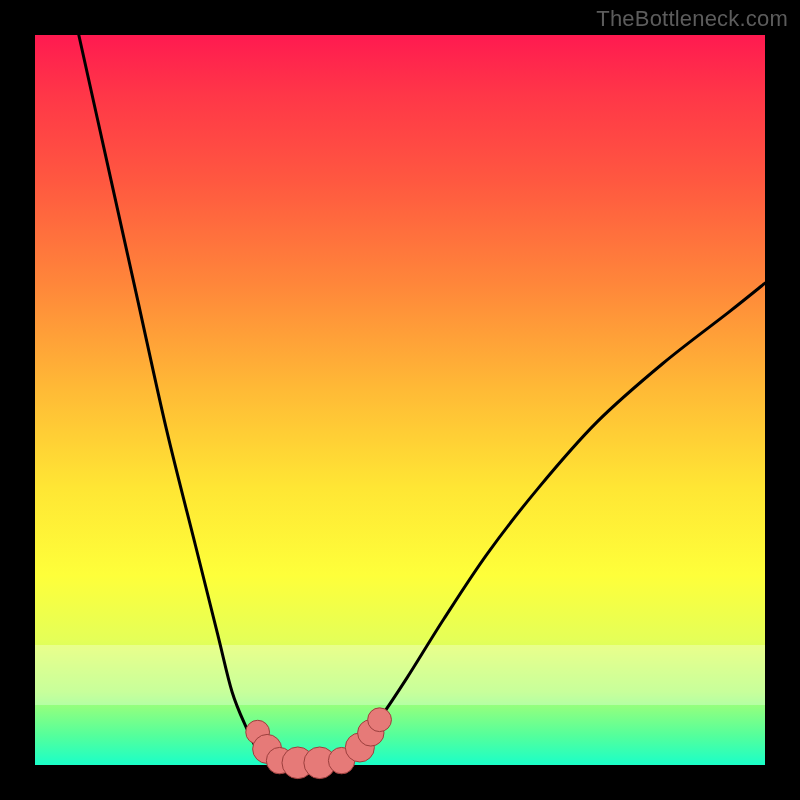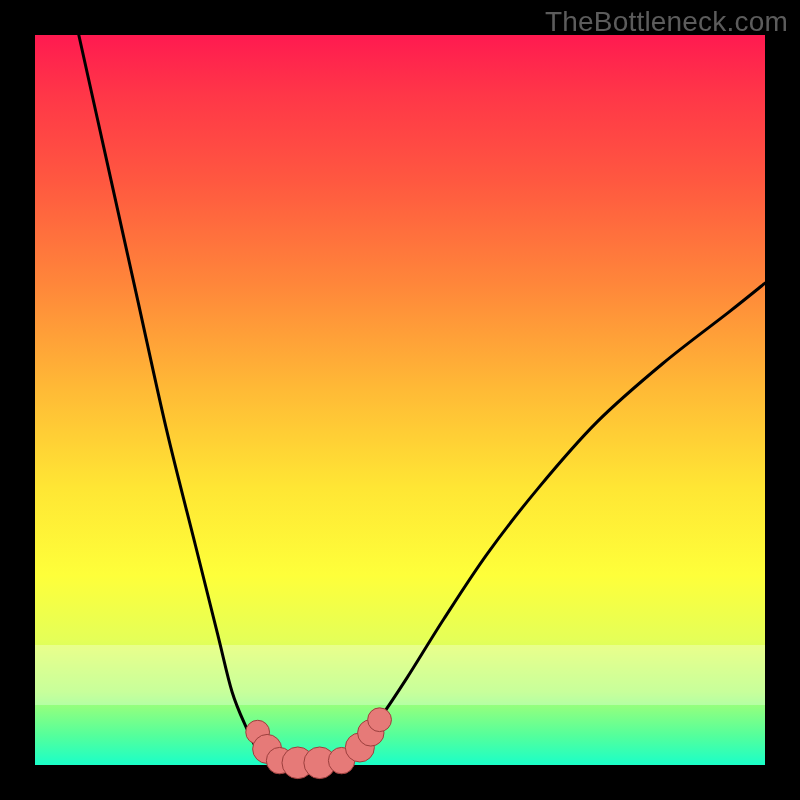--- a/index.html
+++ b/index.html
@@ -52,21 +52,21 @@
     inset: 0;
     width: 100%;
     height: 100%;
     overflow: visible;
   }
   .watermark {
     position: absolute;
     top: 6px;
     right: 12px;
     color: #5c5c5c;
-    font-size: 28px;
+    font-size: 22px;
     font-weight: 500;
     letter-spacing: 0.2px;
   }
 </style>
 </head>
 <body>
 
 <div class="stage">
   <div class="watermark">TheBottleneck.com</div>
   <div class="plot-area">

